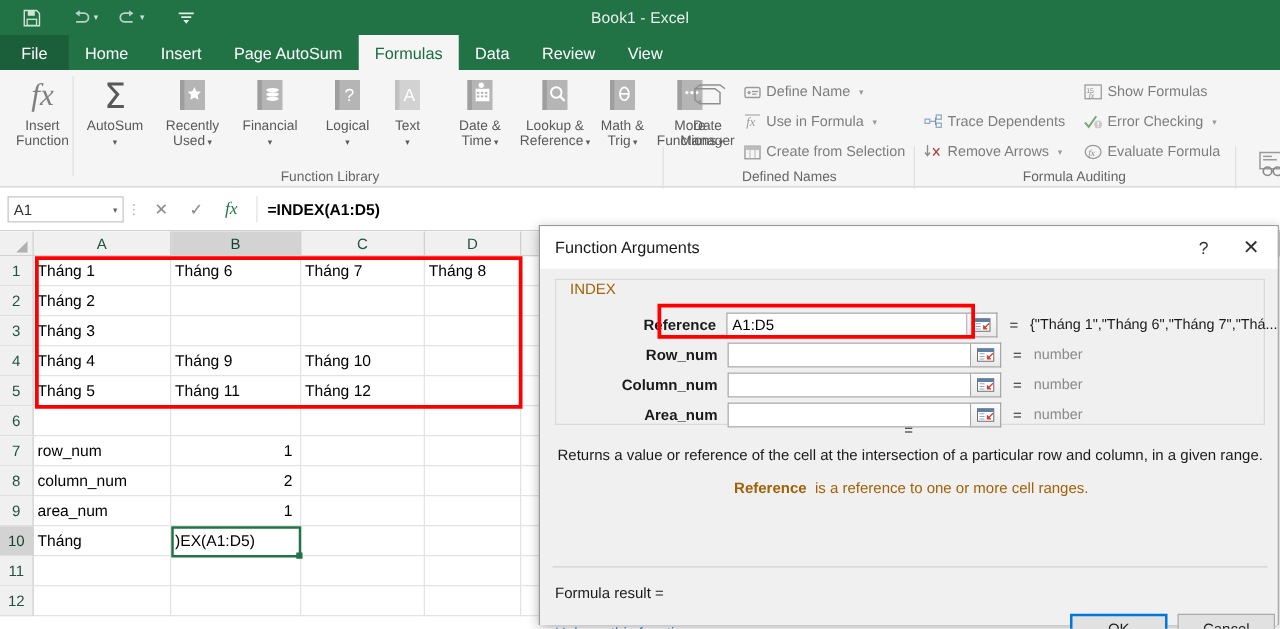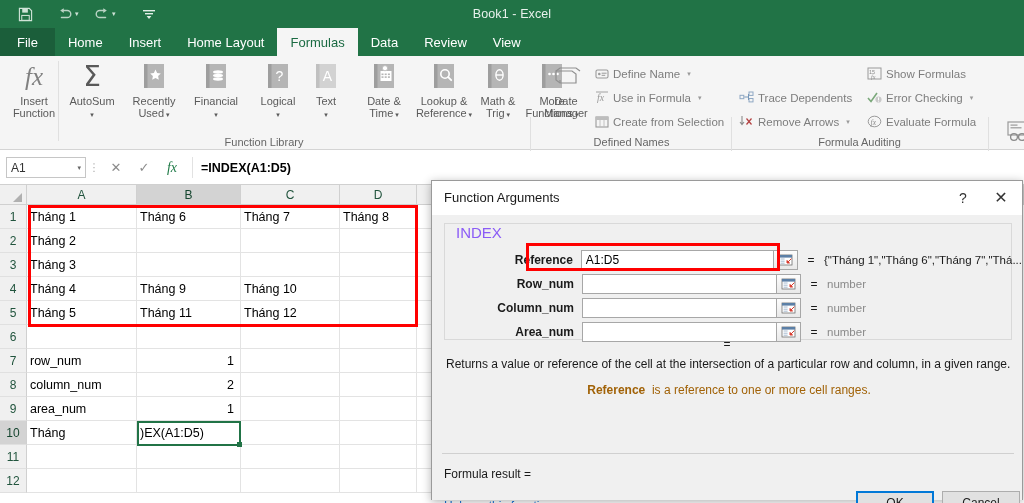--- a/index.html
+++ b/index.html
@@ -79,21 +79,21 @@
                  align-items:center; justify-content:center; }
   .caret-s{ font-size:7px; color:#9a9a9a; margin-left:3px; }
 
   
   .fbar{
     position:absolute; left:0; top:151px; width:1024px; height:34px;
     background:#ffffff; border-bottom:1px solid #d0d0d0;
     display:flex; align-items:center;
   }
   .namebox{
-    margin-left:6px; width:80px; height:21px; border:1px solid #c6c6c6;
+    margin-left:6px; width:93px; height:21px; border:1px solid #c6c6c6;
     background:#fff; display:flex; align-items:center; padding:0 4px;
     font-size:12px; color:#333;
   }
   .namebox .nb-txt{ flex:1; }
   .namebox .nb-car{ font-size:7px; color:#666; }
   .fb-dots{ width:16px; text-align:center; color:#b0b0b0; font-size:11px; }
   .fb-icons{ display:flex; align-items:center; gap:0px; }
   .fb-ic{ width:28px; height:22px; display:flex; align-items:center;
           justify-content:center; font-size:13px; color:#8c8c8c; }
   .fb-ic.fx{ color:#1f7a47; font-style:italic; font-family:"Liberation Serif",serif;
@@ -163,21 +163,21 @@
              justify-content:center; font-size:14px; color:#333; }
   .dlg-close{ width:42px; height:34px; display:flex; align-items:center;
               justify-content:center; font-size:16px; color:#333; }
   .dlg-body{ position:relative; height:285px; background:#f0f0f0; }
   .fn-fieldset{
     position:absolute; left:12px; top:8px; width:568px; height:117px;
     border:1px solid #d9d9d9; border-top:1px solid #d9d9d9;
   }
   .fn-legend{
     position:absolute; left:20px; top:9px; background:#f0f0f0;
-    padding:0 4px; font-size:15px; color:#8b5cf6;
+    padding:0 4px; font-size:12px; color:#a16207;
   }
   .arg{
     position:absolute; left:0; width:100%; height:22px; display:flex; align-items:center;
   }
   .arg .alabel{
     width:150px; text-align:right; padding-right:8px; font-size:12px;
     font-weight:bold; color:#1a1a1a;
   }
   .arg .ainput{
     width:195px; height:20px; background:#ffffff; border:1px solid #a7a7a7;
@@ -269,21 +269,21 @@
   </div>
 </div>
 
 <div class="tabstrip">
   <div class="tabs">
     <div class="tab file">
         <span>File</span>
       </div>
     <div class="tab">Home</div>
     <div class="tab">Insert</div>
-    <div class="tab">Home Layout</div>
+    <div class="tab">Page AutoSum</div>
     <div class="tab active">Formulas</div>
     <div class="tab">Data</div>
     <div class="tab">Review</div>
     <div class="tab">View</div>
   </div>
   <div class="tellme">
     <span class="bulb">
       <svg width="11" height="13" viewBox="0 0 11 13">
           <path d="M5.5 1a3.3 3.3 0 0 0-2 5.9V8.6h4V6.9A3.3 3.3 0 0 0 5.5 1z" fill="none" stroke="#dbe9e1" stroke-width="1"></path>
           <rect x="4" y="9.6" width="3" height="1" fill="#dbe9e1"></rect>

